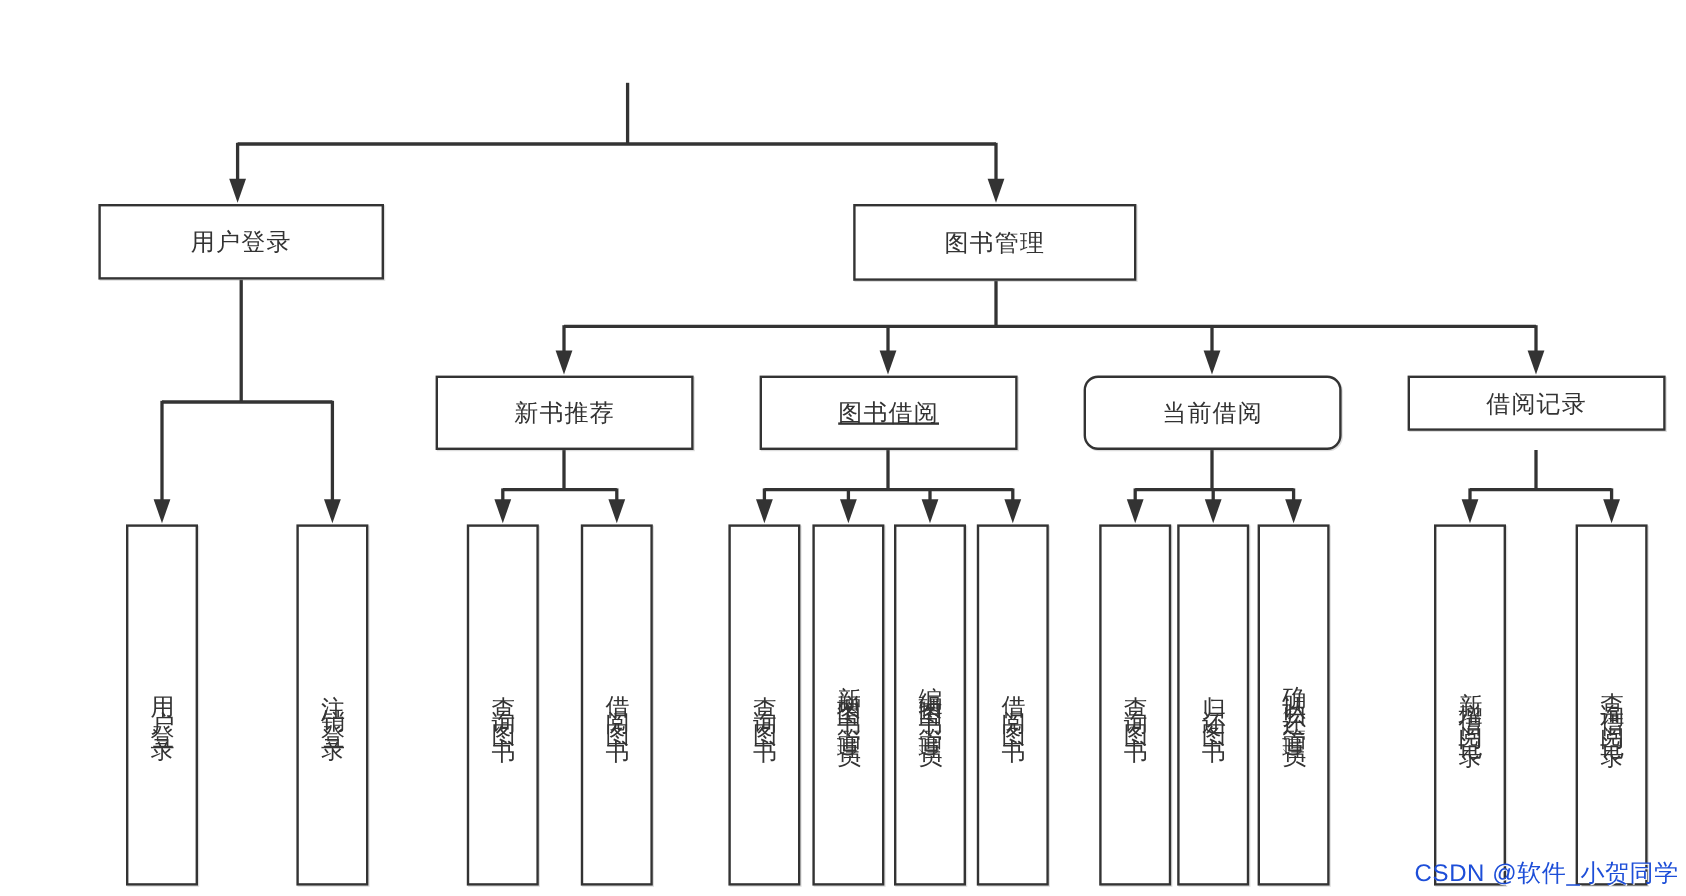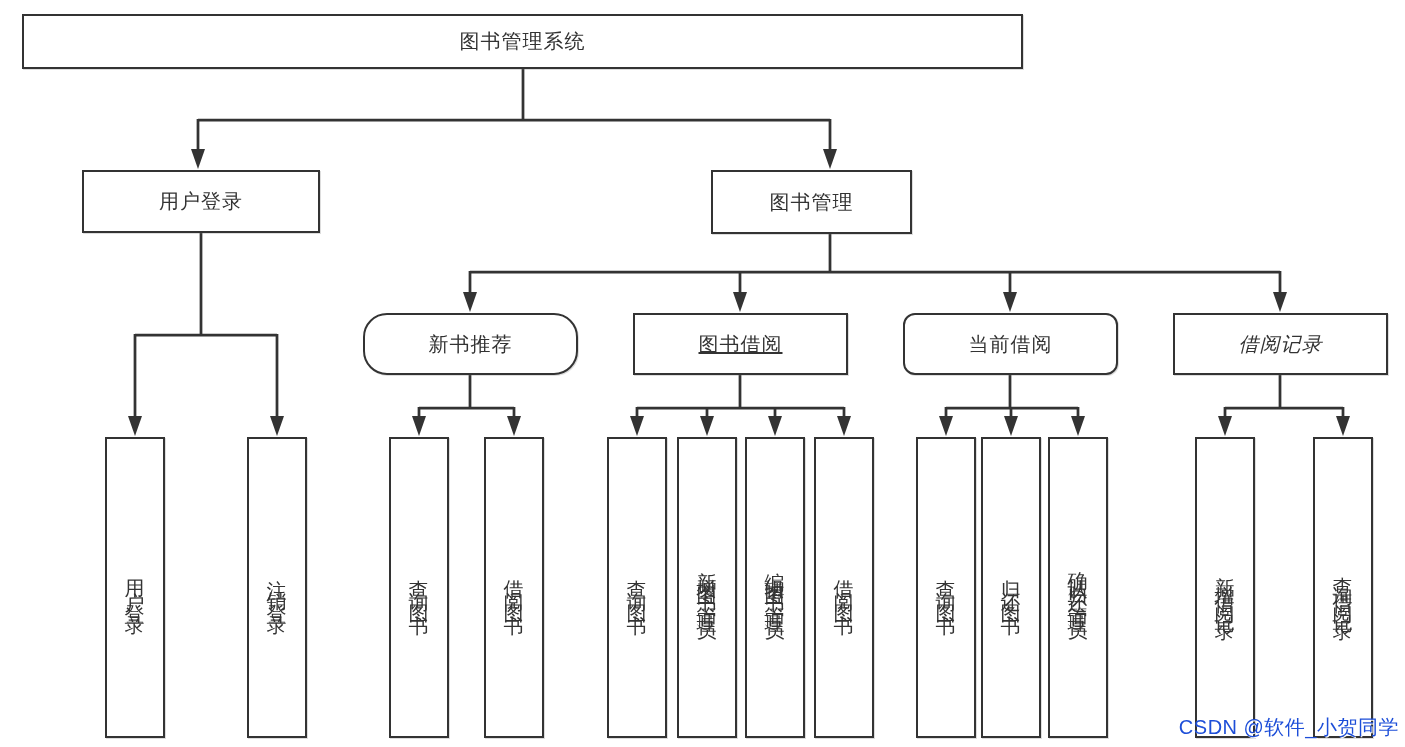--- a/index.html
+++ b/index.html
@@ -108,41 +108,38 @@
     <polygon points="1078,436 1071,416 1085,416" fill="#333333" stroke="none"></polygon>
 
     <path d="M1280,375 V408"></path>
     <path d="M1225,408 H1343"></path>
     <path d="M1225,407 V419"></path>
     <polygon points="1225,436 1218,416 1232,416" fill="#333333" stroke="none"></polygon>
     <path d="M1343,407 V419"></path>
     <polygon points="1343,436 1336,416 1350,416" fill="#333333" stroke="none"></polygon>
   </svg>
 
-  <div class="box" style="left:22px;top:14px;width:1001px;height:55px;">
-    <span class="hlabel">图书管理系统</span>
-  </div>
 
   <div class="box" style="left:82px;top:170px;width:238px;height:63px;">
     <span class="hlabel">用户登录</span>
   </div>
-  <div class="box" style="left:711px;top:170px;width:201px;height:64px;">
+  <div class="box" style="left:711px;top:170px;width:236px;height:64px;">
     <span class="hlabel">图书管理</span>
   </div>
 
-  <div class="box" style="left:363px;top:313px;width:215px;height:62px;border-radius:24px;">
+  <div class="box" style="left:363px;top:313px;width:215px;height:62px;">
     <span class="hlabel">新书推荐</span>
   </div>
   <div class="box" style="left:633px;top:313px;width:215px;height:62px;text-decoration:underline;">
     <span class="hlabel">图书借阅</span>
   </div>
   <div class="box" style="left:903px;top:313px;width:215px;height:62px;border-radius:12px;">
     <span class="hlabel">当前借阅</span>
   </div>
-  <div class="box" style="left:1173px;top:313px;width:215px;height:62px;font-style:italic;">
+  <div class="box" style="left:1173px;top:313px;width:215px;height:46px;">
     <span class="hlabel">借阅记录</span>
   </div>
 
   <div class="box vbox" style="left:105px;">
     <span class="vlabel v4">用户登录</span>
   </div>
   <div class="box vbox" style="left:247px;">
     <span class="vlabel v4">注销登录</span>
   </div>
 

